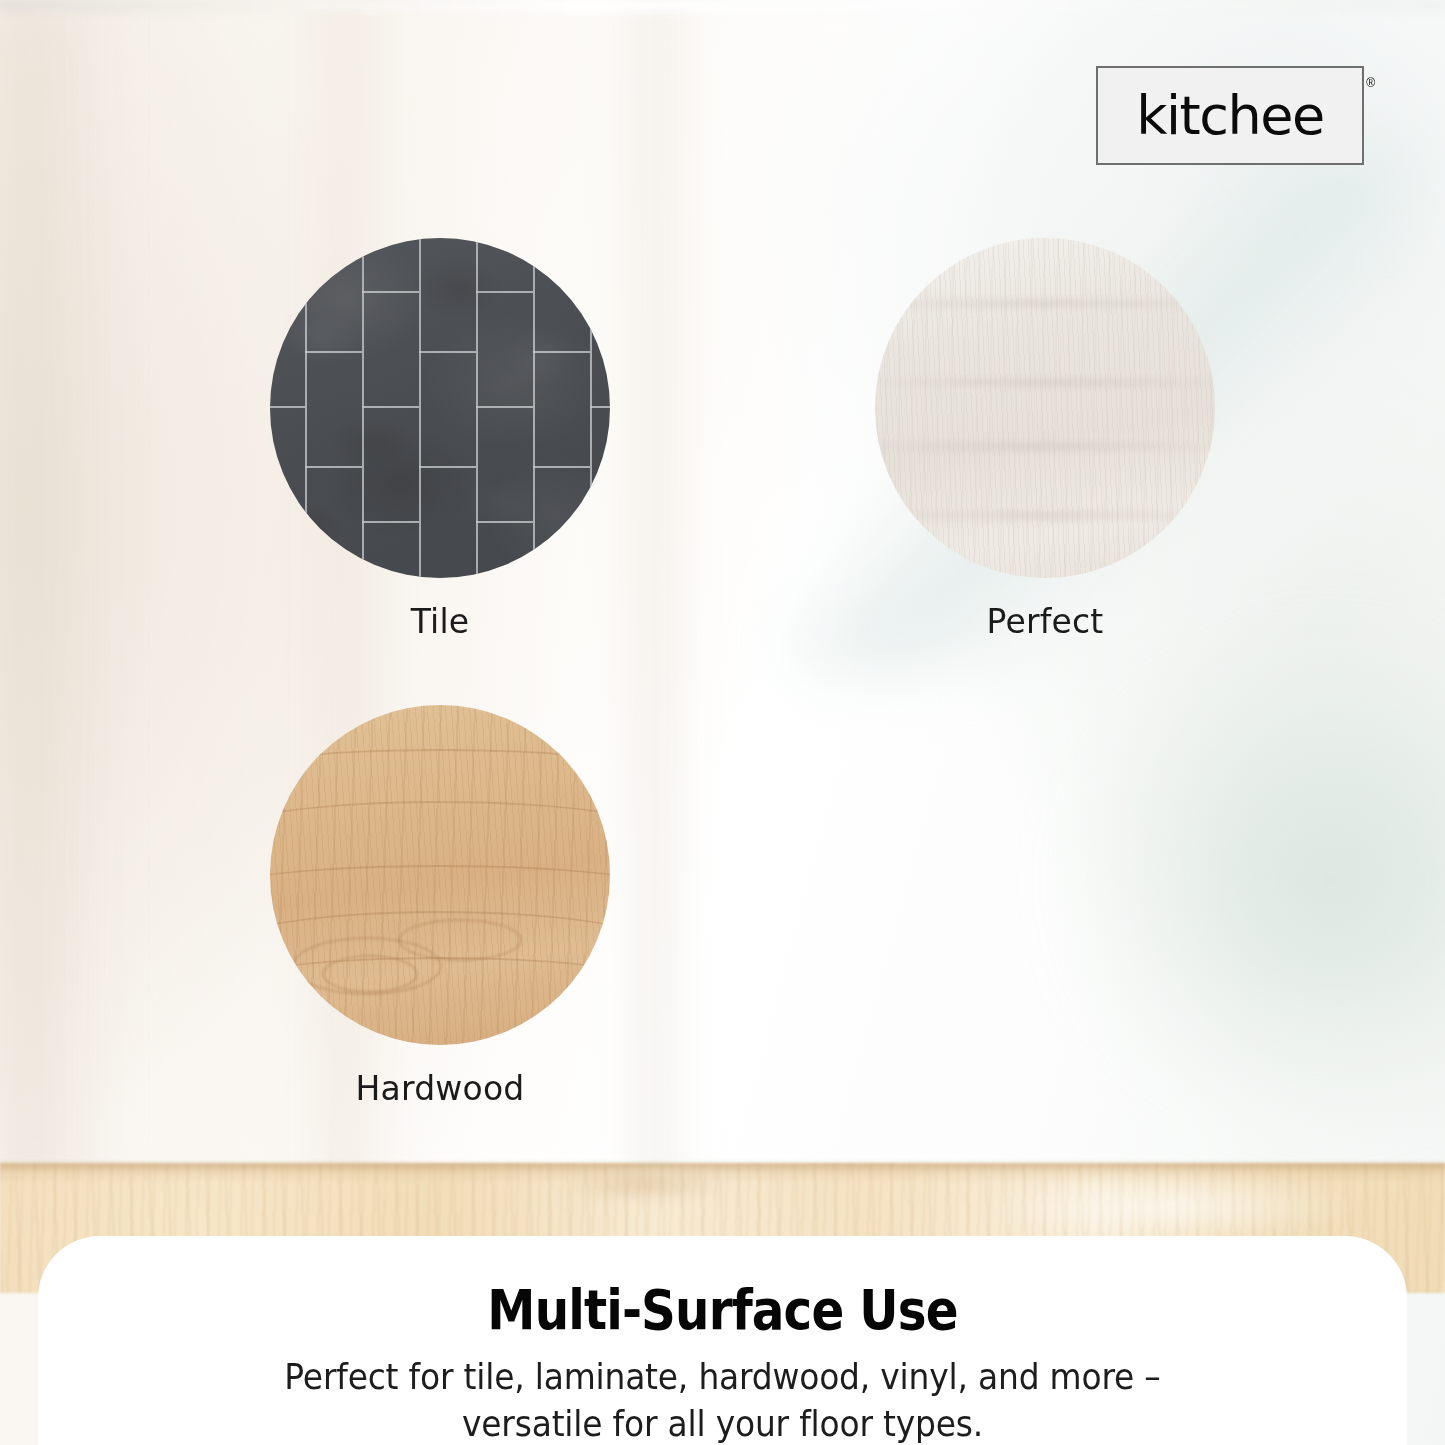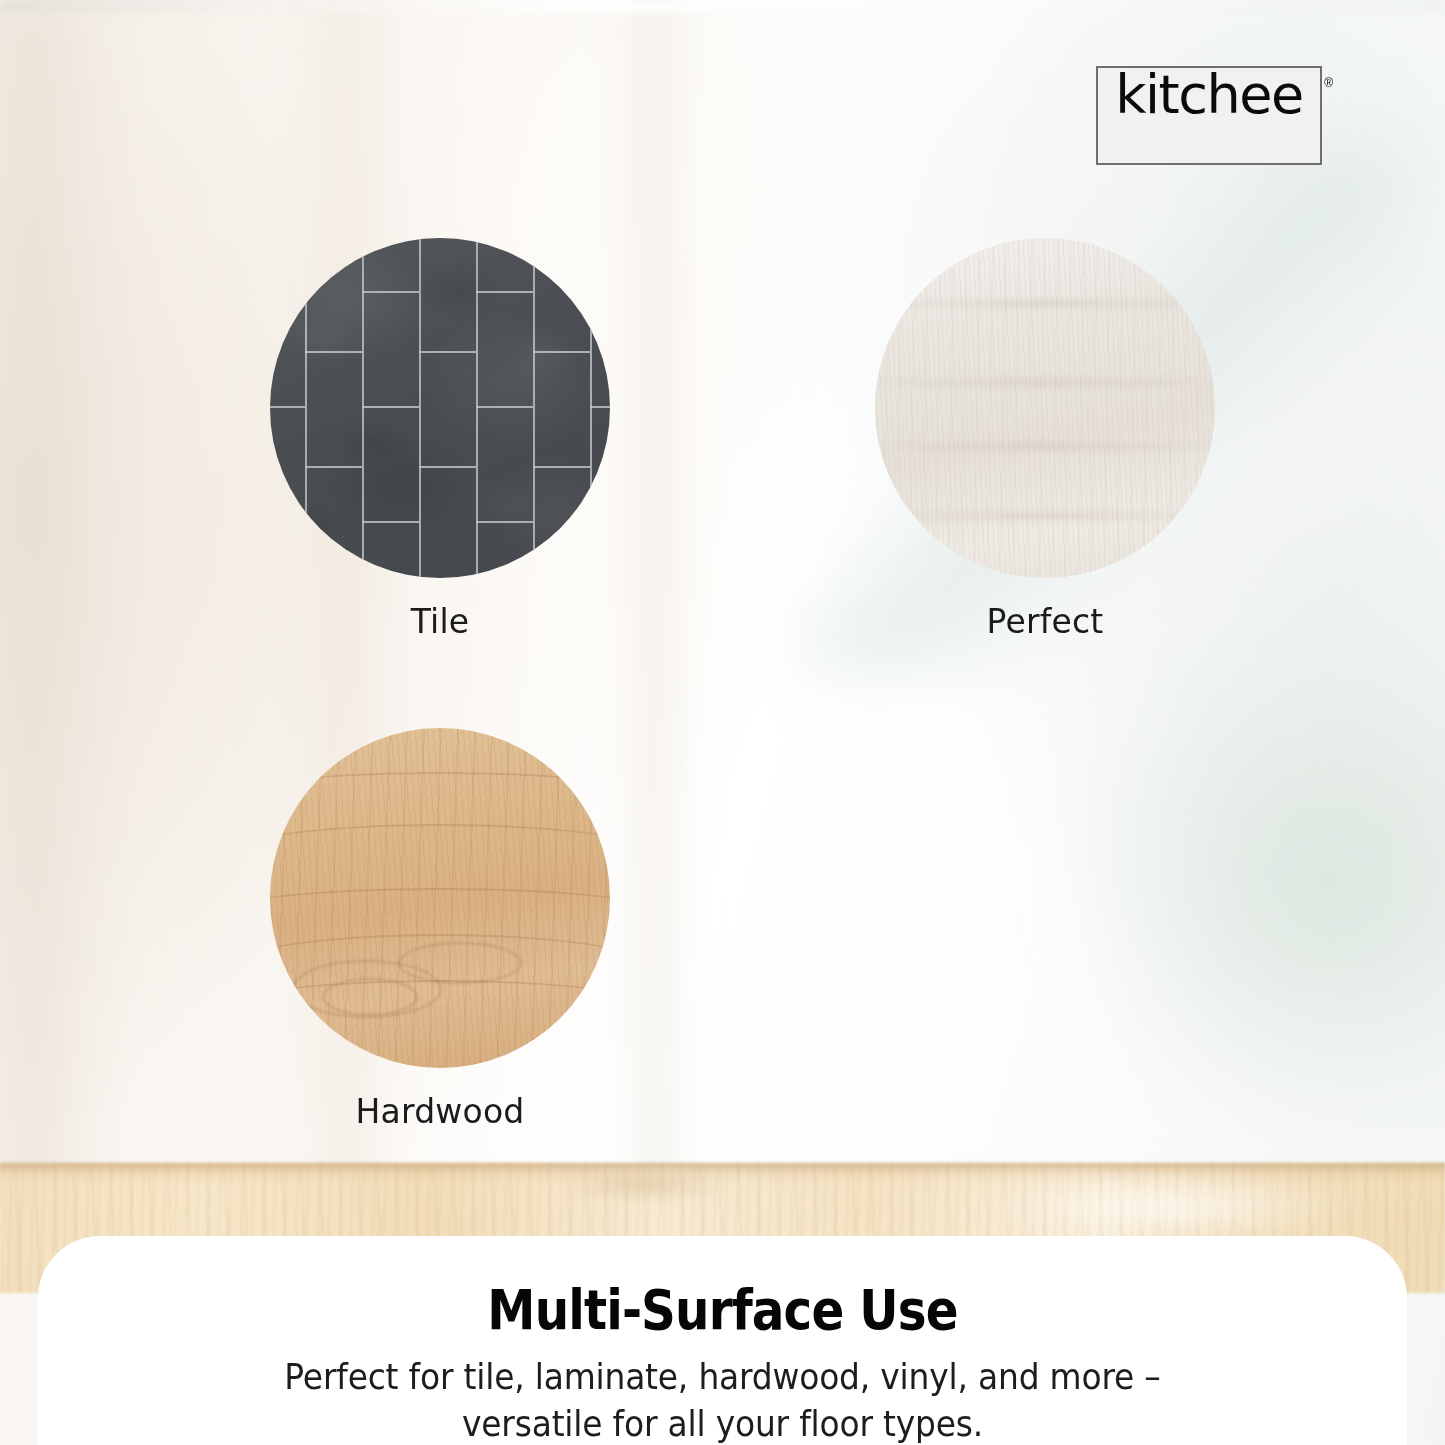--- a/index.html
+++ b/index.html
@@ -90,41 +90,41 @@
   .panel {
     position:absolute; left:38px; top:1236px;
     width:1369px; height:230px;
     background:#ffffff;
     border-radius:62px 62px 0 0;
   }
 
   
   .logo-box {
     position:absolute; left:1096px; top:66px;
-    width:226px; height:99px;
+    width:268px; height:99px;
     background:#f1f1f1;
     border:2px solid #6f6f6f;
-    display:flex; align-items:flex-start; justify-content:center;
+    display:flex; align-items:center; justify-content:center;
   }
   .logo-text {
     font-family:"DejaVu Sans", sans-serif;
     font-size:54px; font-weight:400; letter-spacing:-1.5px;
     color:#0b0b0b; line-height:1; position:relative;
   }
   .logo-reg {
     position:absolute; right:-13px; top:8px;
     font-size:12px; font-weight:400; color:#0b0b0b;
   }
 
   
   .grid { position:absolute; left:0; top:0; width:1445px; height:1160px; }
   .cell { position:absolute; width:490px; }
   .cell-tile      { left:195px; top:238px; }
   .cell-laminate  { left:800px; top:238px; }
-  .cell-hardwood  { left:195px; top:728px; }
+  .cell-hardwood  { left:195px; top:705px; }
   .cell-vinyl     { left:800px; top:700px; }
 
   .swatch {
     width:340px; height:340px; border-radius:50%;
     margin:0 auto; overflow:hidden; position:relative;
   }
   .swatch-label {
     margin-top:24px; text-align:center;
     font-family:"DejaVu Sans", sans-serif;
     font-size:33px; font-weight:400; color:#1b1b1b;

